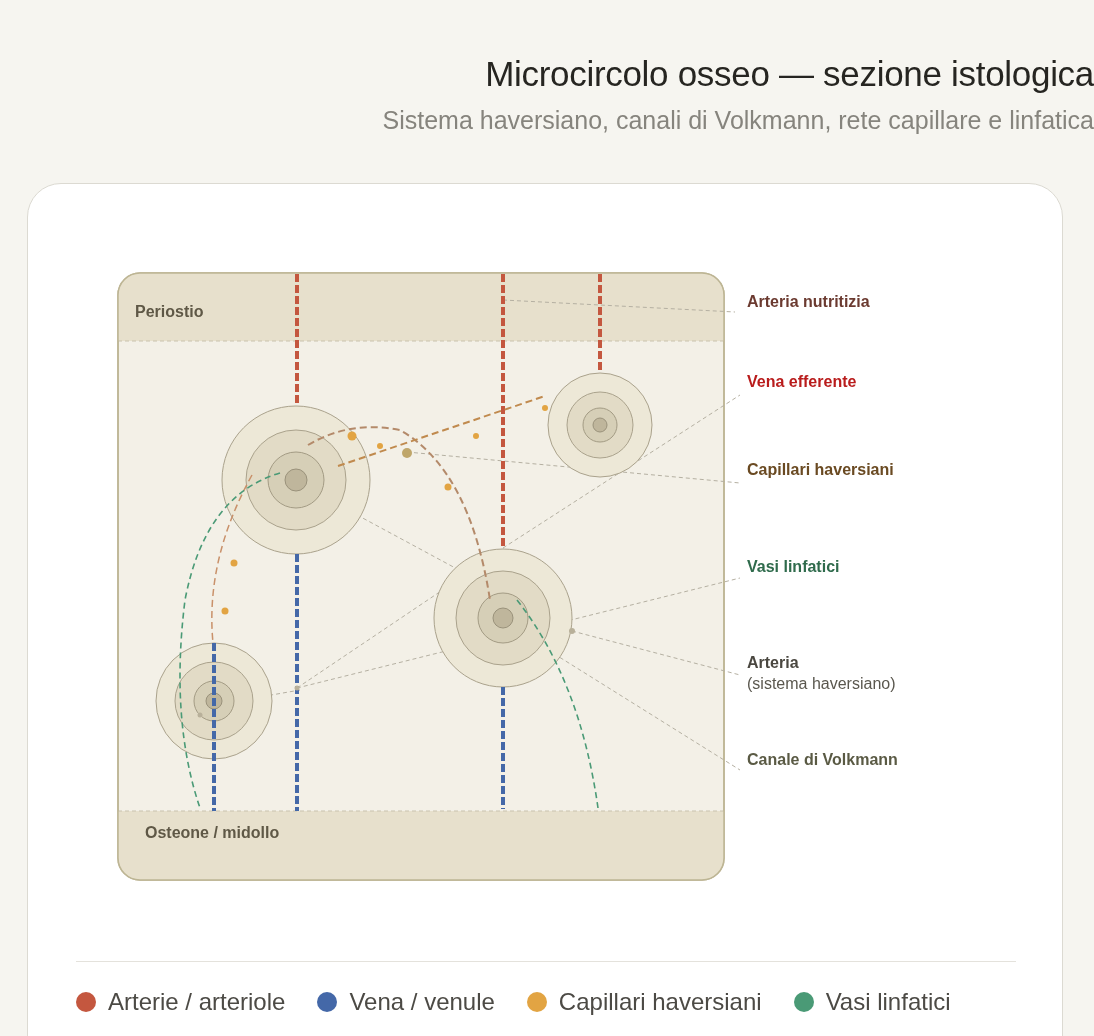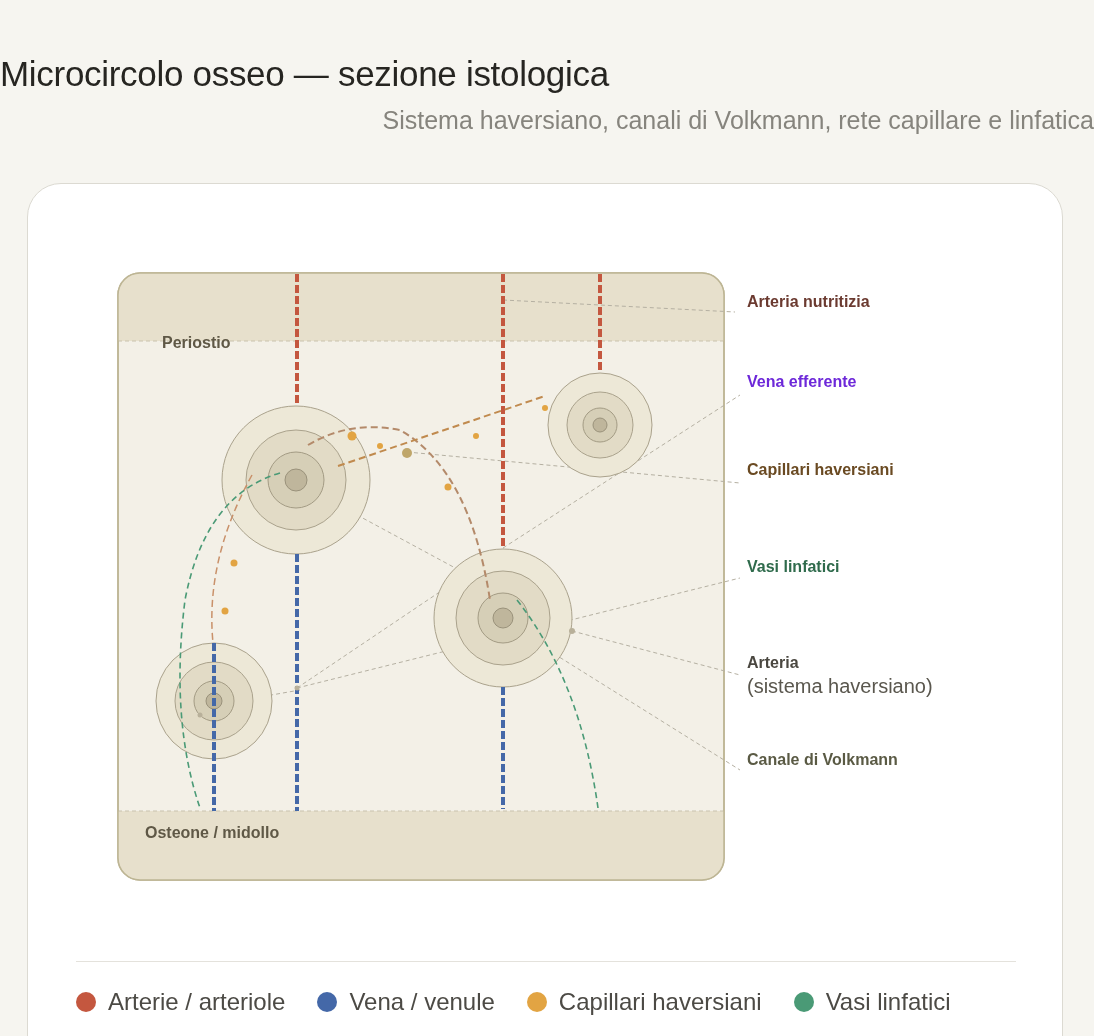--- a/index.html
+++ b/index.html
@@ -4,36 +4,36 @@
   <style>
     html, body { margin: 0; padding: 0; }
     body {
       width: 1094px; height: 1036px; overflow: hidden;
       background: #f6f5f0;
       font-family: "Liberation Sans", "DejaVu Sans", sans-serif;
       position: relative;
     }
     .title {
       position: absolute; left: 0; right: 0; top: 54px;
-      text-align: left; font-size: 35px; color: #262521; font-weight: 500;
+      text-align: right; font-size: 35px; color: #262521; font-weight: 500;
       letter-spacing: -0.3px;
     }
     .subtitle {
       position: absolute; left: 0; right: 0; top: 106px;
       text-align: right; font-size: 25px; color: #86847d;
     }
     .card {
       position: absolute; left: 27px; top: 183px; width: 1034px; height: 900px;
       background: #ffffff; border: 1px solid #dcdad2; border-radius: 34px;
     }
     svg.diagram { position: absolute; left: 0; top: 0; }
     .label {
       position: absolute; font-size: 16px; font-weight: 600; white-space: nowrap;
     }
-    .label .sub { display: block; font-size: 20px; font-weight: 400; margin-top: 3px; color: #5a574e; }
+    .label .sub { display: block; font-size: 16px; font-weight: 400; margin-top: 3px; color: #5a574e; }
     .zone-label {
       position: absolute; font-size: 16px; font-weight: 600; color: #5f5846;
     }
     .divider {
       position: absolute; left: 76px; top: 961px; width: 940px; height: 1px; background: #e4e2dc;
     }
     .legend {
       position: absolute; left: 76px; top: 988px; display: flex; align-items: center; gap: 0;
     }
     .legend-item { display: flex; align-items: center; margin-right: 32px; justify-content: center; }
@@ -140,25 +140,25 @@
     <path d="M 517 600 Q 580 680 598 808"></path>
   </g>
 
   <g fill="#b8b09a">
     <circle cx="572" cy="631" r="3"></circle>
     <circle cx="297" cy="688" r="2.5"></circle>
     <circle cx="200" cy="715" r="2.5"></circle>
   </g>
 </svg>
 
-<div class="zone-label" style="left:162px; top:303px;margin-top:31px;">Periostio</div>
+<div class="zone-label" style="left:135px; top:303px;">Periostio</div>
 <div class="zone-label" style="left:145px; top:824px;">Osteone / midollo</div>
 
 <div class="label" style="left:747px; top:293px; color:#6b3a30;">Arteria nutritizia</div>
-<div class="label" style="left:747px; top:373px; color:#6d28d9;text-align:right;">Vena efferente</div>
+<div class="label" style="left:747px; top:373px; color:#b91c1c;text-align:right;">Vena efferente</div>
 <div class="label" style="left:747px; top:461px; color:#6a4a22;">Capillari haversiani</div>
 <div class="label" style="left:747px; top:558px; color:#2f6b4c;">Vasi linfatici</div>
 <div class="label" style="left:747px; top:654px; color:#4a4740;">
   <span>Arteria</span>
   <span class="sub">(sistema haversiano)</span>
 </div>
 <div class="label" style="left:747px; top:751px; color:#5a5a44;">Canale di Volkmann</div>
 
 <div class="divider"></div>
 

